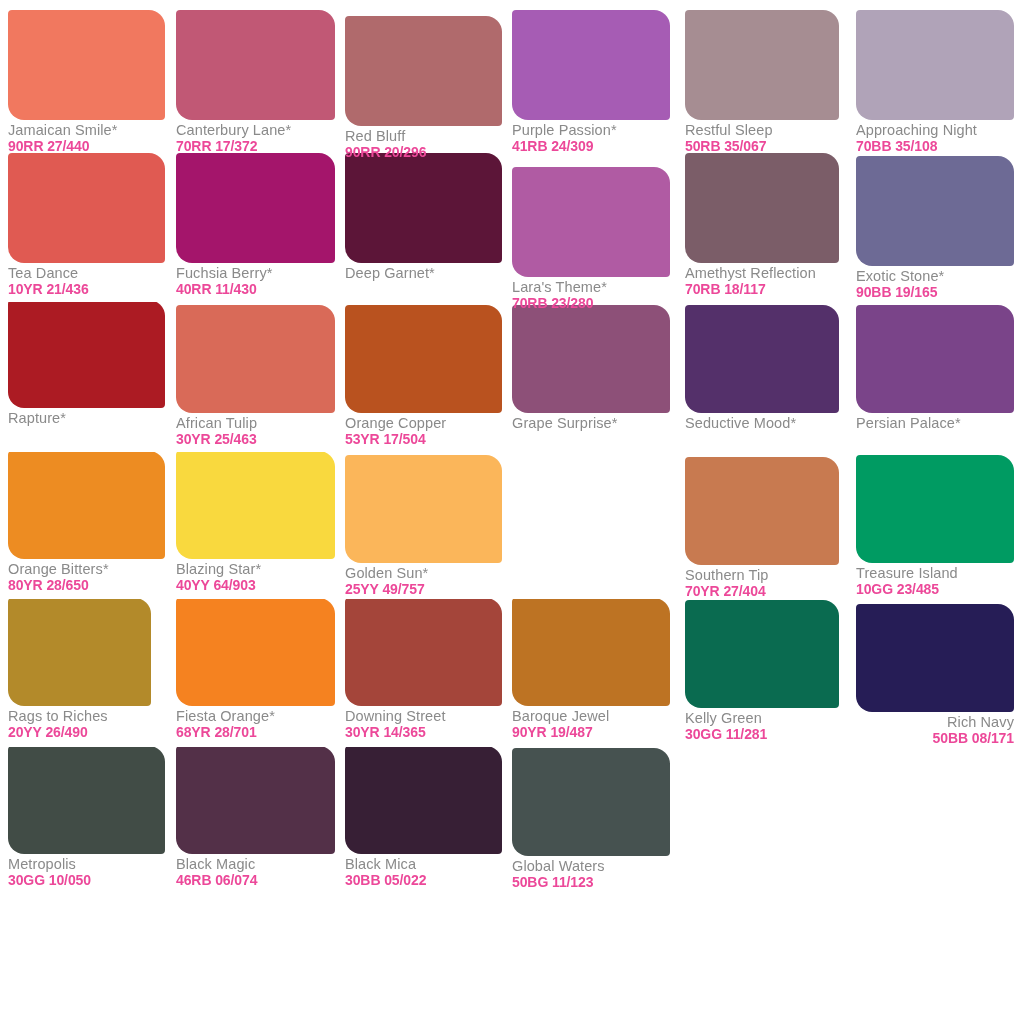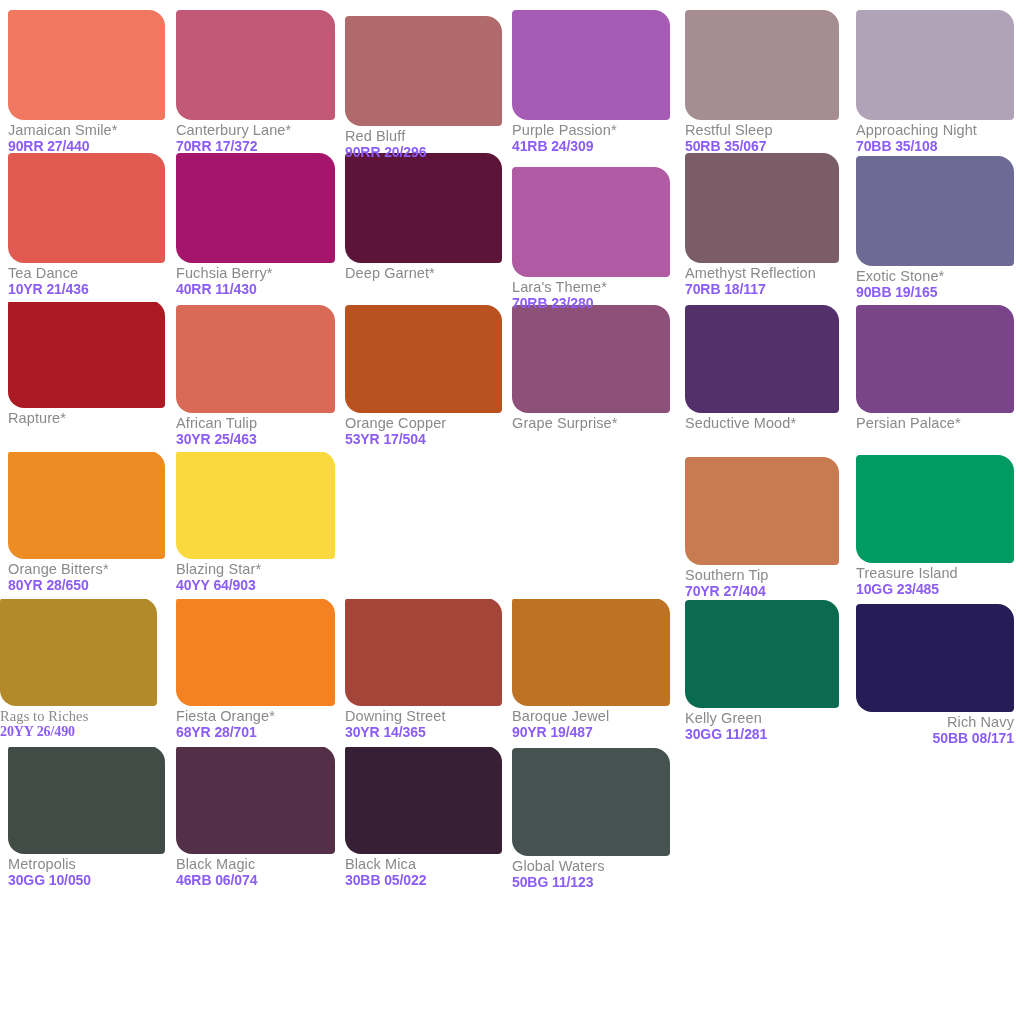--- a/index.html
+++ b/index.html
@@ -48,21 +48,21 @@
     display: block;
     font-size: 14.5px;
     color: #8a8a8a;
     letter-spacing: 0.1px;
     font-weight: 400;
   }
 
   .swatch-code {
     display: block;
     font-size: 14px;
-    color: #8b5cf6;
+    color: #ec4899;
     font-weight: 700;
     letter-spacing: -0.1px;
     margin-top: 1px;
   }
 
   
   .row-mask {
     position: absolute;
     left: 0;
     width: 1024px;
@@ -209,35 +209,42 @@
         <span class="swatch-code">80YR 28/650</span>
       </div>
     </div>
     <div class="swatch-cell" style="left: 176px; top: 451px; width: 159px;">
       <div class="swatch-chip" title="Blazing Star*" style="height: 108px; background: rgb(249, 217, 62);"></div>
       <div class="swatch-caption">
         <span class="swatch-name">Blazing Star*</span>
         <span class="swatch-code">40YY 64/903</span>
       </div>
     </div>
+    <div class="swatch-cell" style="left: 345px; top: 455px; width: 157px;">
+      <div class="swatch-chip" title="Golden Sun*" style="height: 108px; background: rgb(251, 182, 90);"></div>
+      <div class="swatch-caption">
+        <span class="swatch-name">Golden Sun*</span>
+        <span class="swatch-code">25YY 49/757</span>
+      </div>
+    </div>
     <div class="swatch-cell" style="left: 685px; top: 457px; width: 154px;">
       <div class="swatch-chip" title="Southern Tip" style="height: 108px; background: rgb(200, 122, 80);"></div>
       <div class="swatch-caption">
         <span class="swatch-name">Southern Tip</span>
         <span class="swatch-code">70YR 27/404</span>
       </div>
     </div>
     <div class="swatch-cell" style="left: 856px; top: 455px; width: 158px;">
       <div class="swatch-chip" title="Treasure Island" style="height: 108px; background: rgb(0, 155, 98);"></div>
       <div class="swatch-caption">
         <span class="swatch-name">Treasure Island</span>
         <span class="swatch-code">10GG 23/485</span>
       </div>
     </div>
-    <div class="swatch-cell" style="left: 0; top: 598px; width: 157px; font-family: Liberation Serif, serif;">
+    <div class="swatch-cell" style="left: 8px; top: 598px; width: 143px;">
       <div class="swatch-chip" title="Rags to Riches" style="height: 108px; background: rgb(179, 138, 42);"></div>
       <div class="swatch-caption">
         <span class="swatch-name">Rags to Riches</span>
         <span class="swatch-code">20YY 26/490</span>
       </div>
     </div>
     <div class="swatch-cell" style="left: 176px; top: 598px; width: 159px;">
       <div class="swatch-chip" title="Fiesta Orange*" style="height: 108px; background: rgb(245, 130, 32);"></div>
       <div class="swatch-caption">
         <span class="swatch-name">Fiesta Orange*</span>

